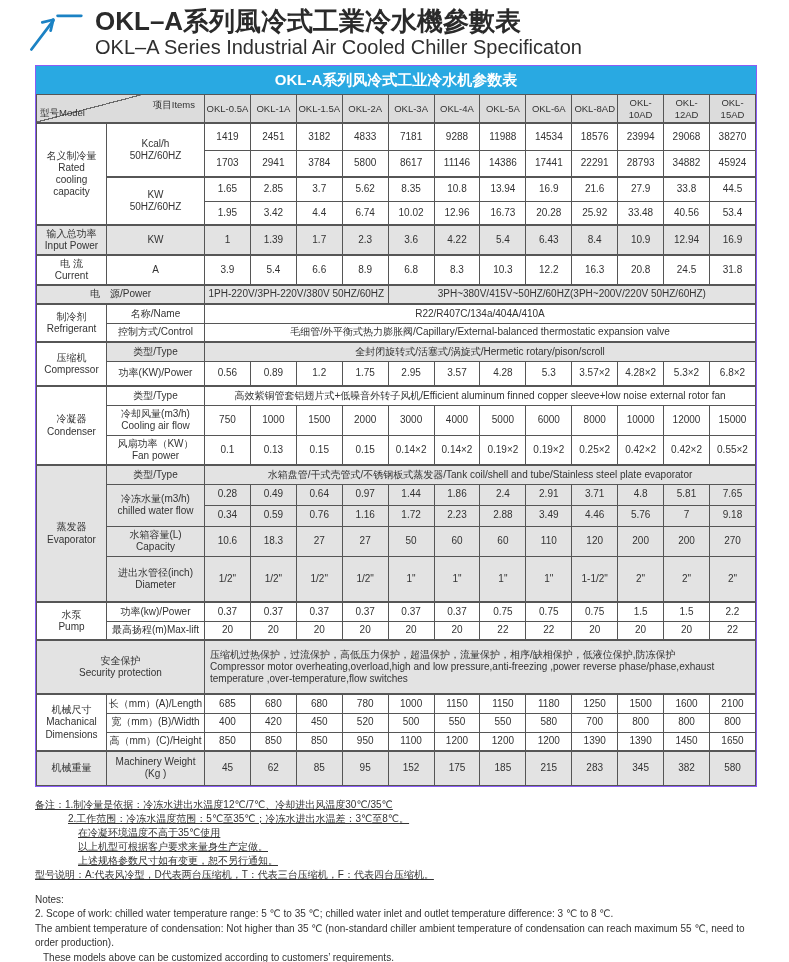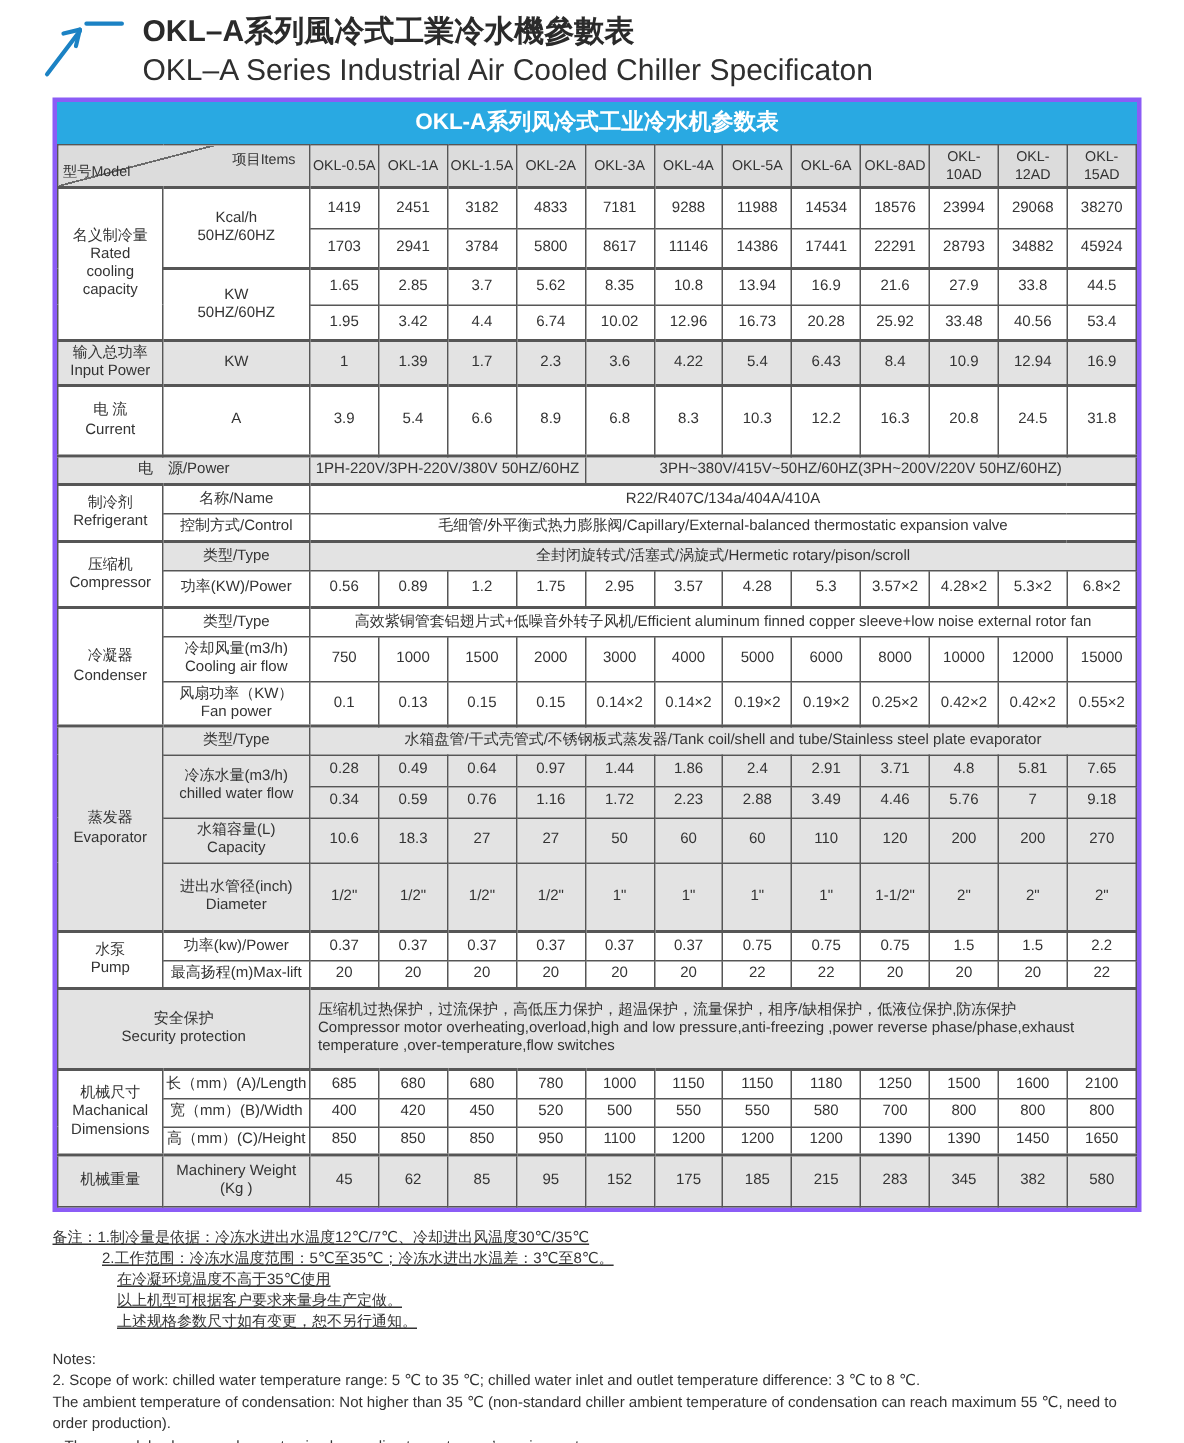--- a/index.html
+++ b/index.html
@@ -2,25 +2,25 @@
 <html><head>
 <meta charset="utf-8">
 <style>
   html,body{margin:0;padding:0;background:#fff;}
   body{width:789px;font-family:"Liberation Sans","DejaVu Sans",sans-serif;color:#333;}
   .page{padding:4px 34px 8px 35px;}
 
   
   .hdr{display:flex;align-items:flex-start;margin:2px 0 8px -8px;}
   .logo{margin:4px 12px 0 0;flex:none;}
-  .titles h1{font-size:20px;line-height:30px;margin:0;font-weight:bold;color:#2a2a2a;}
+  .titles h1{font-size:26px;line-height:30px;margin:0;font-weight:bold;color:#2a2a2a;}
   .titles h2{font-size:20px;line-height:20px;margin:1px 0 0 0;font-weight:normal;color:#2f2f2f;}
 
   
-  .tablewrap{border:3px solid #8b5cf6;width:720px;}
+  .tablewrap{border:1px solid #8b5cf6;width:720px;}
   .banner{background:#29a9e2;color:#fff;text-align:center;font-size:15px;font-weight:bold;height:28px;line-height:28px;}
   table{border-collapse:collapse;width:100%;table-layout:fixed;}
   col.c-sec{width:70px;} col.c-item{width:98px;}
   th,td{border:1px solid #565656;text-align:center;vertical-align:middle;
         font-size:10px;line-height:1.22;padding:1px;overflow:hidden;}
   thead th{background:#dcdcdc;height:25px;font-weight:normal;font-size:9.5px;}
   th.corner{position:relative;background-color:#dcdcdc;
     background-image:linear-gradient(to bottom right,
       rgba(0,0,0,0) calc(50% - 0.6px), #6a6a6a calc(50% - 0.6px),
       #6a6a6a calc(50% + 0.6px), rgba(0,0,0,0) calc(50% + 0.6px));
@@ -176,21 +176,21 @@
             <td class="val">2.3</td>
             <td class="val">3.6</td>
             <td class="val">4.22</td>
             <td class="val">5.4</td>
             <td class="val">6.43</td>
             <td class="val">8.4</td>
             <td class="val">10.9</td>
             <td class="val">12.94</td>
             <td class="val">16.9</td>
           </tr>
-          <tr class="thick" style="height: 47px;">
+          <tr class="thick" style="height: 30px;">
             <td class="sec">电 流
 Current</td>
             <td class="item">A</td>
             <td class="val">3.9</td>
             <td class="val">5.4</td>
             <td class="val">6.6</td>
             <td class="val">8.9</td>
             <td class="val">6.8</td>
             <td class="val">8.3</td>
             <td class="val">10.3</td>
@@ -448,20 +448,21 @@
         </tbody>
     </table>
   </div>
 
   <div class="notes cn">
       <div class="note-line indent0">备注：1.制冷量是依据：冷冻水进出水温度12℃/7℃、冷却进出风温度30℃/35℃</div>
       <div class="note-line indent1">2.工作范围：冷冻水温度范围：5℃至35℃；冷冻水进出水温差：3℃至8℃。</div>
       <div class="note-line indent2">在冷凝环境温度不高于35℃使用</div>
       <div class="note-line indent2">以上机型可根据客户要求来量身生产定做。</div>
       <div class="note-line indent2">上述规格参数尺寸如有变更，恕不另行通知。</div>
+      <div class="note-line indent0">型号说明：A:代表风冷型，D代表两台压缩机，T：代表三台压缩机，F：代表四台压缩机。</div>
     </div>
   <div class="notes en">
       <div class="note-line indent0">Notes:</div>
       <div class="note-line indent0">2. Scope of work: chilled water temperature range: 5 ℃ to 35 ℃; chilled water inlet and outlet temperature difference: 3 ℃ to 8 ℃.</div>
       <div class="note-line indent0">The ambient temperature of condensation: Not higher than 35 ℃ (non-standard chiller ambient temperature of condensation can reach maximum 55 ℃, need to order production).</div>
       <div class="note-line indent1">These models above can be customized according to customers’  requirements.</div>
     </div>
 
 </div>
 

